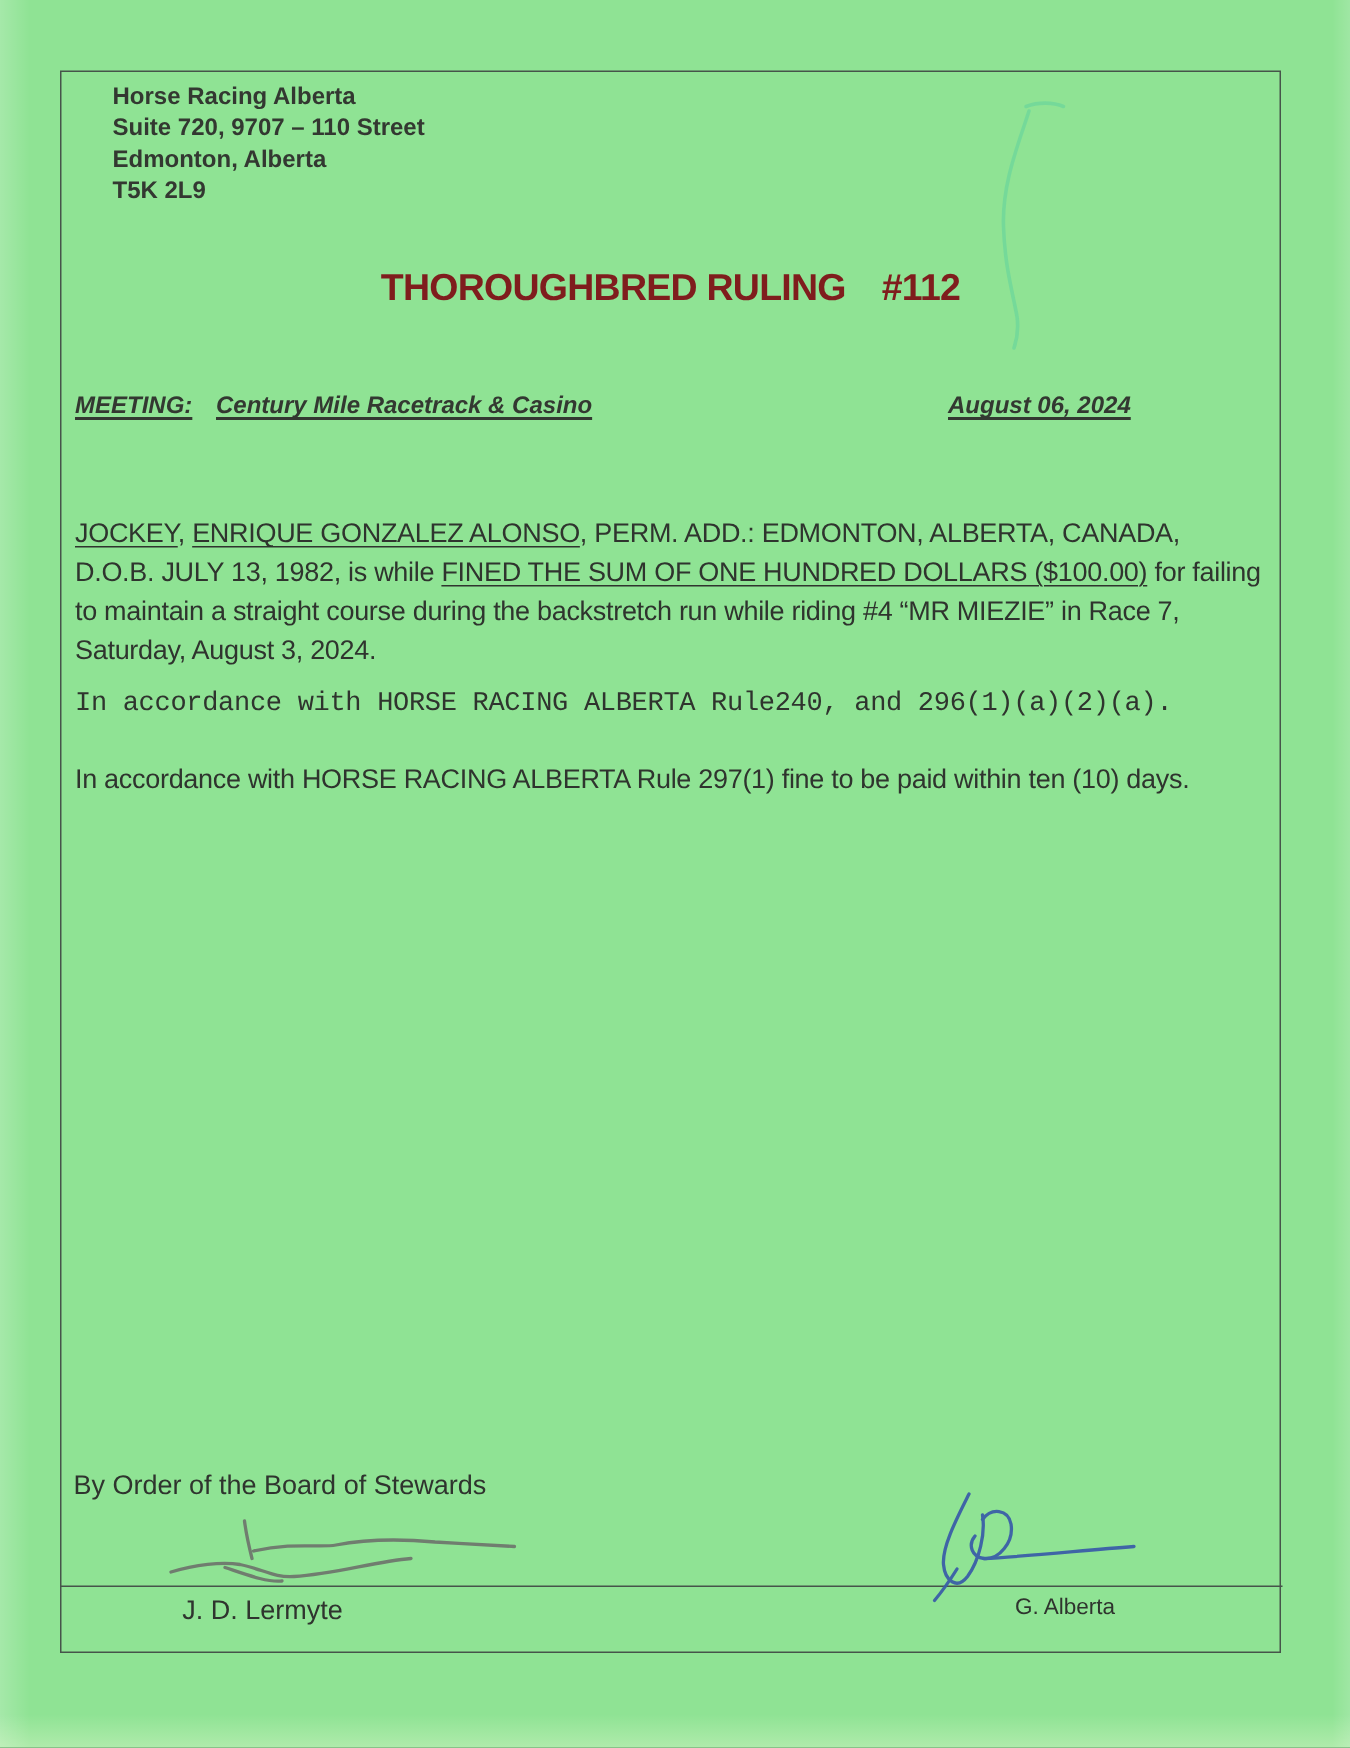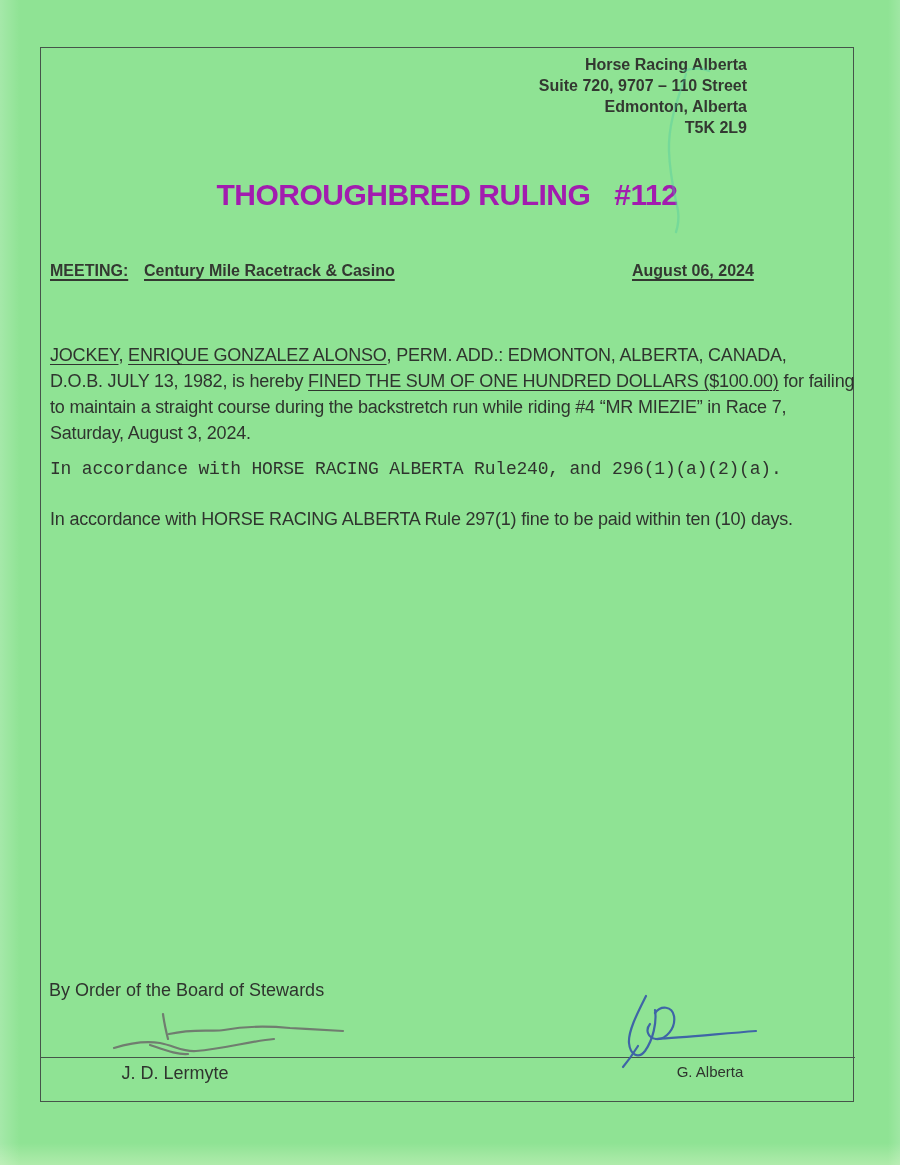--- a/index.html
+++ b/index.html
@@ -31,45 +31,47 @@
   }
   .border-box {
     position: absolute;
     left: 40px; top: 47px;
     width: 814px; height: 1055px;
     border: 1.5px solid #46544A;
   }
   .letterhead {
     position: absolute;
     left: 40px; top: 54px; width: 707px;
-    text-align: right;
+    text-align: left;
     font-size: 16px; font-weight: bold;
     line-height: 21px;
     color: #333831;
+    padding-left: 35px;
   }
   .doc-title {
     position: absolute;
     left: 40px; top: 178px; width: 814px;
     text-align: center;
-    font-size: 30px;
+    font-size: 25px;
     font-weight: 600;
     letter-spacing: -0.5px;
-    color: #a21caf;
+    color: #7f1d1d;
     white-space: nowrap;
   }
   .doc-title .title-number { margin-left: 24px; }
   .meeting-label, .meeting-venue, .meeting-date {
     position: absolute;
     top: 262px;
     font-size: 16px; font-weight: bold;
     color: #333831;
     text-decoration: underline;
     text-underline-offset: 3px;
     text-decoration-thickness: 1.5px;
     white-space: nowrap;
+    font-style: italic;
   }
   .meeting-label { left: 50px; }
   .meeting-venue { left: 144px; }
   .meeting-date  { left: 632px; }
   .body-copy {
     font-size: 18px;
     letter-spacing: -0.2px;
     color: #2F342E;
     white-space: nowrap;
   }
@@ -127,21 +129,21 @@
   </div>
 
   <div class="doc-title"><span>THOROUGHBRED RULING</span><span class="title-number">#112</span></div>
 
   <span class="meeting-label">MEETING:</span>
   <span class="meeting-venue">Century Mile Racetrack &amp; Casino</span>
   <span class="meeting-date">August 06, 2024</span>
 
   <div class="body-copy para-1">
     <div><span class="u">JOCKEY</span><span>, </span><span class="u">ENRIQUE GONZALEZ ALONSO</span><span>, PERM. ADD.: EDMONTON, ALBERTA, CANADA,</span></div>
-    <div><span>D.O.B. JULY 13, 1982, is hereby </span><span class="u">FINED THE SUM OF ONE HUNDRED DOLLARS ($100.00)</span><span> for failing</span></div>
+    <div><span>D.O.B. JULY 13, 1982, is while </span><span class="u">FINED THE SUM OF ONE HUNDRED DOLLARS ($100.00)</span><span> for failing</span></div>
     <div>to maintain a straight course during the backstretch run while riding #4 “MR MIEZIE” in Race 7,</div>
     <div>Saturday, August 3, 2024.</div>
   </div>
 
   <div class="body-copy para-2">In accordance with HORSE RACING ALBERTA Rule240, and 296(1)(a)(2)(a).</div>
   <div class="body-copy para-3">In accordance with HORSE RACING ALBERTA Rule 297(1) fine to be paid within ten (10) days.</div>
 
   <div class="by-order">By Order of the Board of Stewards</div>
 
   <div class="sig-rule"></div>

